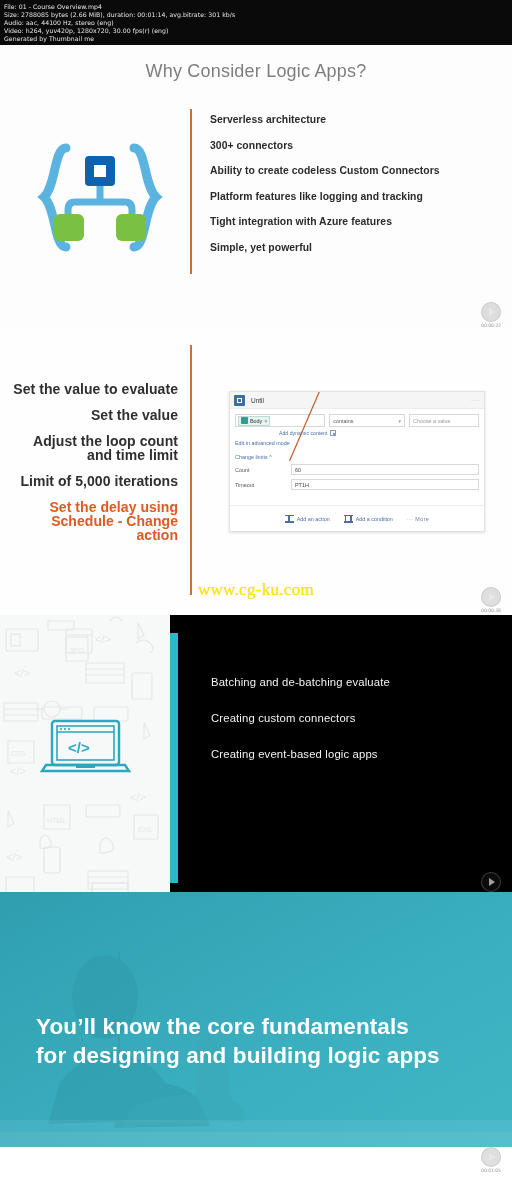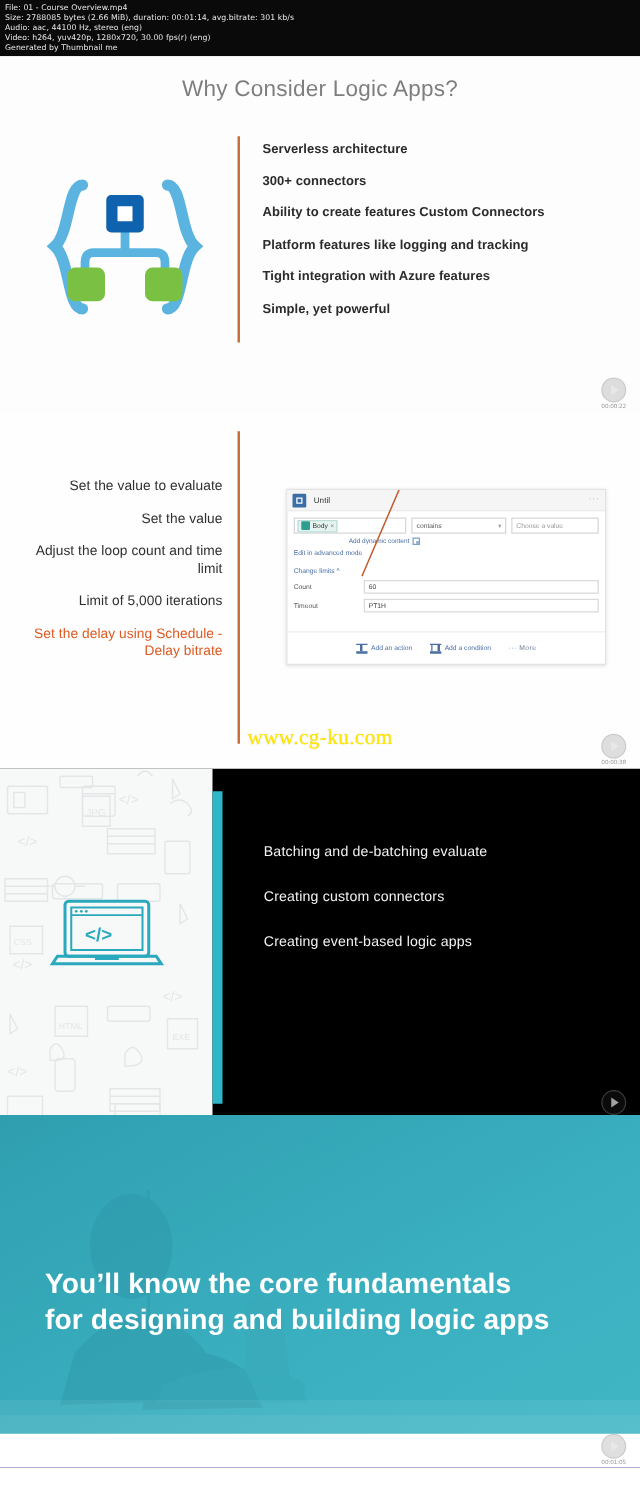--- a/index.html
+++ b/index.html
@@ -73,21 +73,21 @@
   }
 
   
   #slide2 { top:330px; height:285px; background:#fefefe; }
   #slide2 .s2-rule {
     position:absolute; left:190px; top:15px; width:1.6px; height:250px;
     background:#c8703a;
   }
   #slide2 .s2-list { position:absolute; left:0; top:52px; width:178px; text-align:right; }
   #slide2 .s2-list li {
-    list-style:none; color:#2f2f2f; font-size:11px; font-weight:400;
+    list-style:none; color:#2f2f2f; font-size:14px; font-weight:700;
     line-height:14px; margin-bottom:12px; letter-spacing:.05px;
   }
   #slide2 .s2-list li.accent { color:#dd5a23; }
   .watermark {
     position:absolute; left:0; top:580px; width:512px; text-align:center;
     font-family:"Liberation Serif", serif;
     font-size:17px; color:#ffe600; letter-spacing:.3px;
     text-shadow:0 0 1px rgba(200,180,0,.5);
     z-index:40;
   }
@@ -219,40 +219,40 @@
       <rect x="64" y="25" width="12" height="12" fill="#ffffff"></rect>
       <rect x="24" y="74" width="30" height="27" rx="6" fill="#7ac143"></rect>
       <rect x="86" y="74" width="30" height="27" rx="6" fill="#7ac143"></rect>
     </svg>
 
     <div class="s1-rule"></div>
 
     <ul class="s1-list">
       <li>Serverless architecture</li>
       <li>300+ connectors</li>
-      <li style="width:240px">Ability to create features Custom Connectors</li>
+      <li style="width:240px">Ability to create codeless Custom Connectors</li>
       <li>Platform features like logging and tracking</li>
       <li>Tight integration with Azure features</li>
       <li>Simple, yet powerful</li>
     </ul>
 
     <div class="badge">
       <div class="play"></div>
       <div class="ts">00:00:22</div>
     </div>
   </div>
 
   <div class="thumb" id="slide2">
     <div class="s2-rule"></div>
     <ul class="s2-list">
       <li>Set the value to evaluate</li>
       <li>Set the value</li>
       <li style="width:150px;margin-left:28px">Adjust the loop count and time limit</li>
       <li>Limit of 5,000 iterations</li>
-      <li class="accent" style="width:168px;margin-left:10px">Set the delay using Schedule - Delay bitrate</li>
+      <li class="accent" style="width:168px;margin-left:10px">Set the delay using Schedule - Change action</li>
     </ul>
 
     <div class="badge">
       <div class="play"></div>
       <div class="ts">00:00:38</div>
     </div>
   </div>
 
   <div class="card">
     <div class="card-head">

